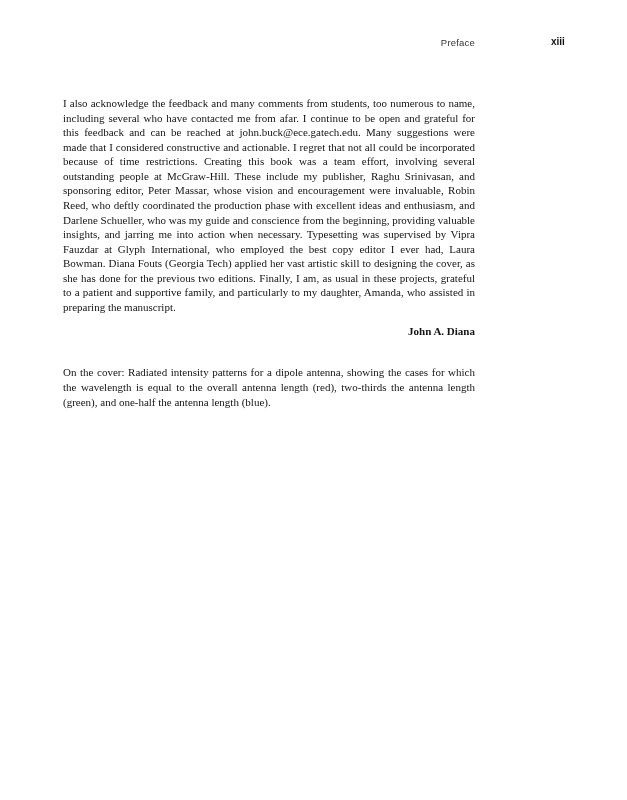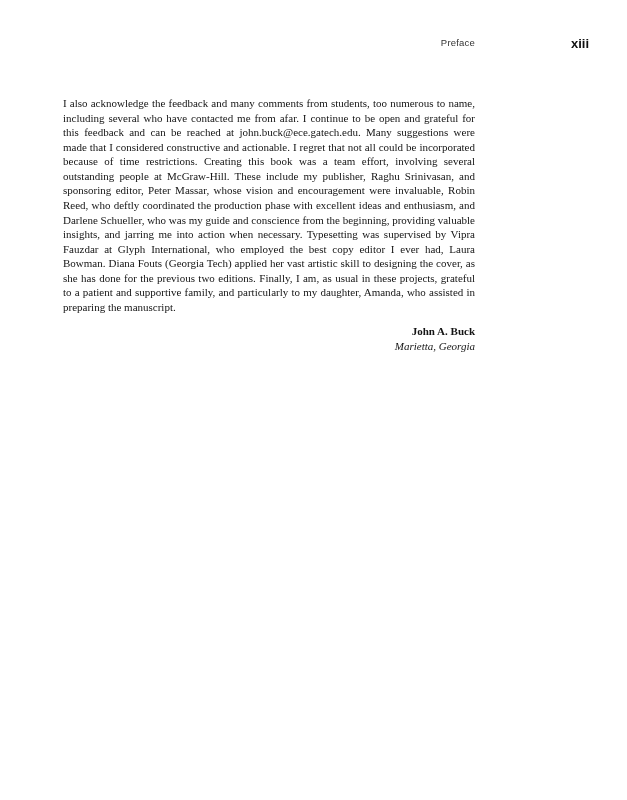--- a/index.html
+++ b/index.html
@@ -26,23 +26,23 @@
     font-family: "Liberation Sans", sans-serif;
     font-size: 9.5px;
     letter-spacing: 0.2px;
     color: #333333;
   }
   .folio {
     position: absolute;
     top: 36px;
     left: 551px;
     width: 38px;
-    text-align: right;
+    text-align: left;
     font-family: "Liberation Sans", sans-serif;
-    font-size: 13px;
+    font-size: 10px;
     font-weight: bold;
     color: #111111;
   }
   .text-col {
     position: absolute;
     left: 63px;
     top: 69px;
     width: 412px;
     font-size: 11px;
     line-height: 14.56px;
@@ -73,20 +73,20 @@
 
   <div class="running-header">Preface</div>
 
   <div class="folio">xiii</div>
 
   <div class="text-col">
 
     <p class="para">I also acknowledge the feedback and many comments from students, too numerous to name, including several who have contacted me from afar. I continue to be open and grateful for this feedback and can be reached at john.buck@ece.gatech.edu. Many suggestions were made that I considered constructive and actionable. I regret that not all could be incorporated because of time restrictions. Creating this book was a team effort, involving several outstanding people at McGraw-Hill. These include my publisher, Raghu Srinivasan, and sponsoring editor, Peter Massar, whose vision and encouragement were invaluable, Robin Reed, who deftly coordinated the production phase with excellent ideas and enthusiasm, and Darlene Schueller, who was my guide and conscience from the beginning, providing valuable insights, and jarring me into action when necessary. Typesetting was supervised by Vipra Fauzdar at Glyph International, who employed the best copy editor I ever had, Laura Bowman. Diana Fouts (Georgia Tech) applied her vast artistic skill to designing the cover, as she has done for the previous two editions. Finally, I am, as usual in these projects, grateful to a patient and supportive family, and particularly to my daughter, Amanda, who assisted in preparing the manuscript.</p>
 
     <div class="signature">
-      <div class="sig-name">John A. Buck</div>
-      <div class="sig-loc">Marietta, Georgia</div>
+      <div class="sig-name">John A. Diana</div>
     </div>
 
+    <p class="cover-note">On the cover: Radiated intensity patterns for a dipole antenna, showing the cases for which the wavelength is equal to the overall antenna length (red), two-thirds the antenna length (green), and one-half the antenna length (blue).</p>
 
   </div>
 
 </div>
 
 </body></html>

